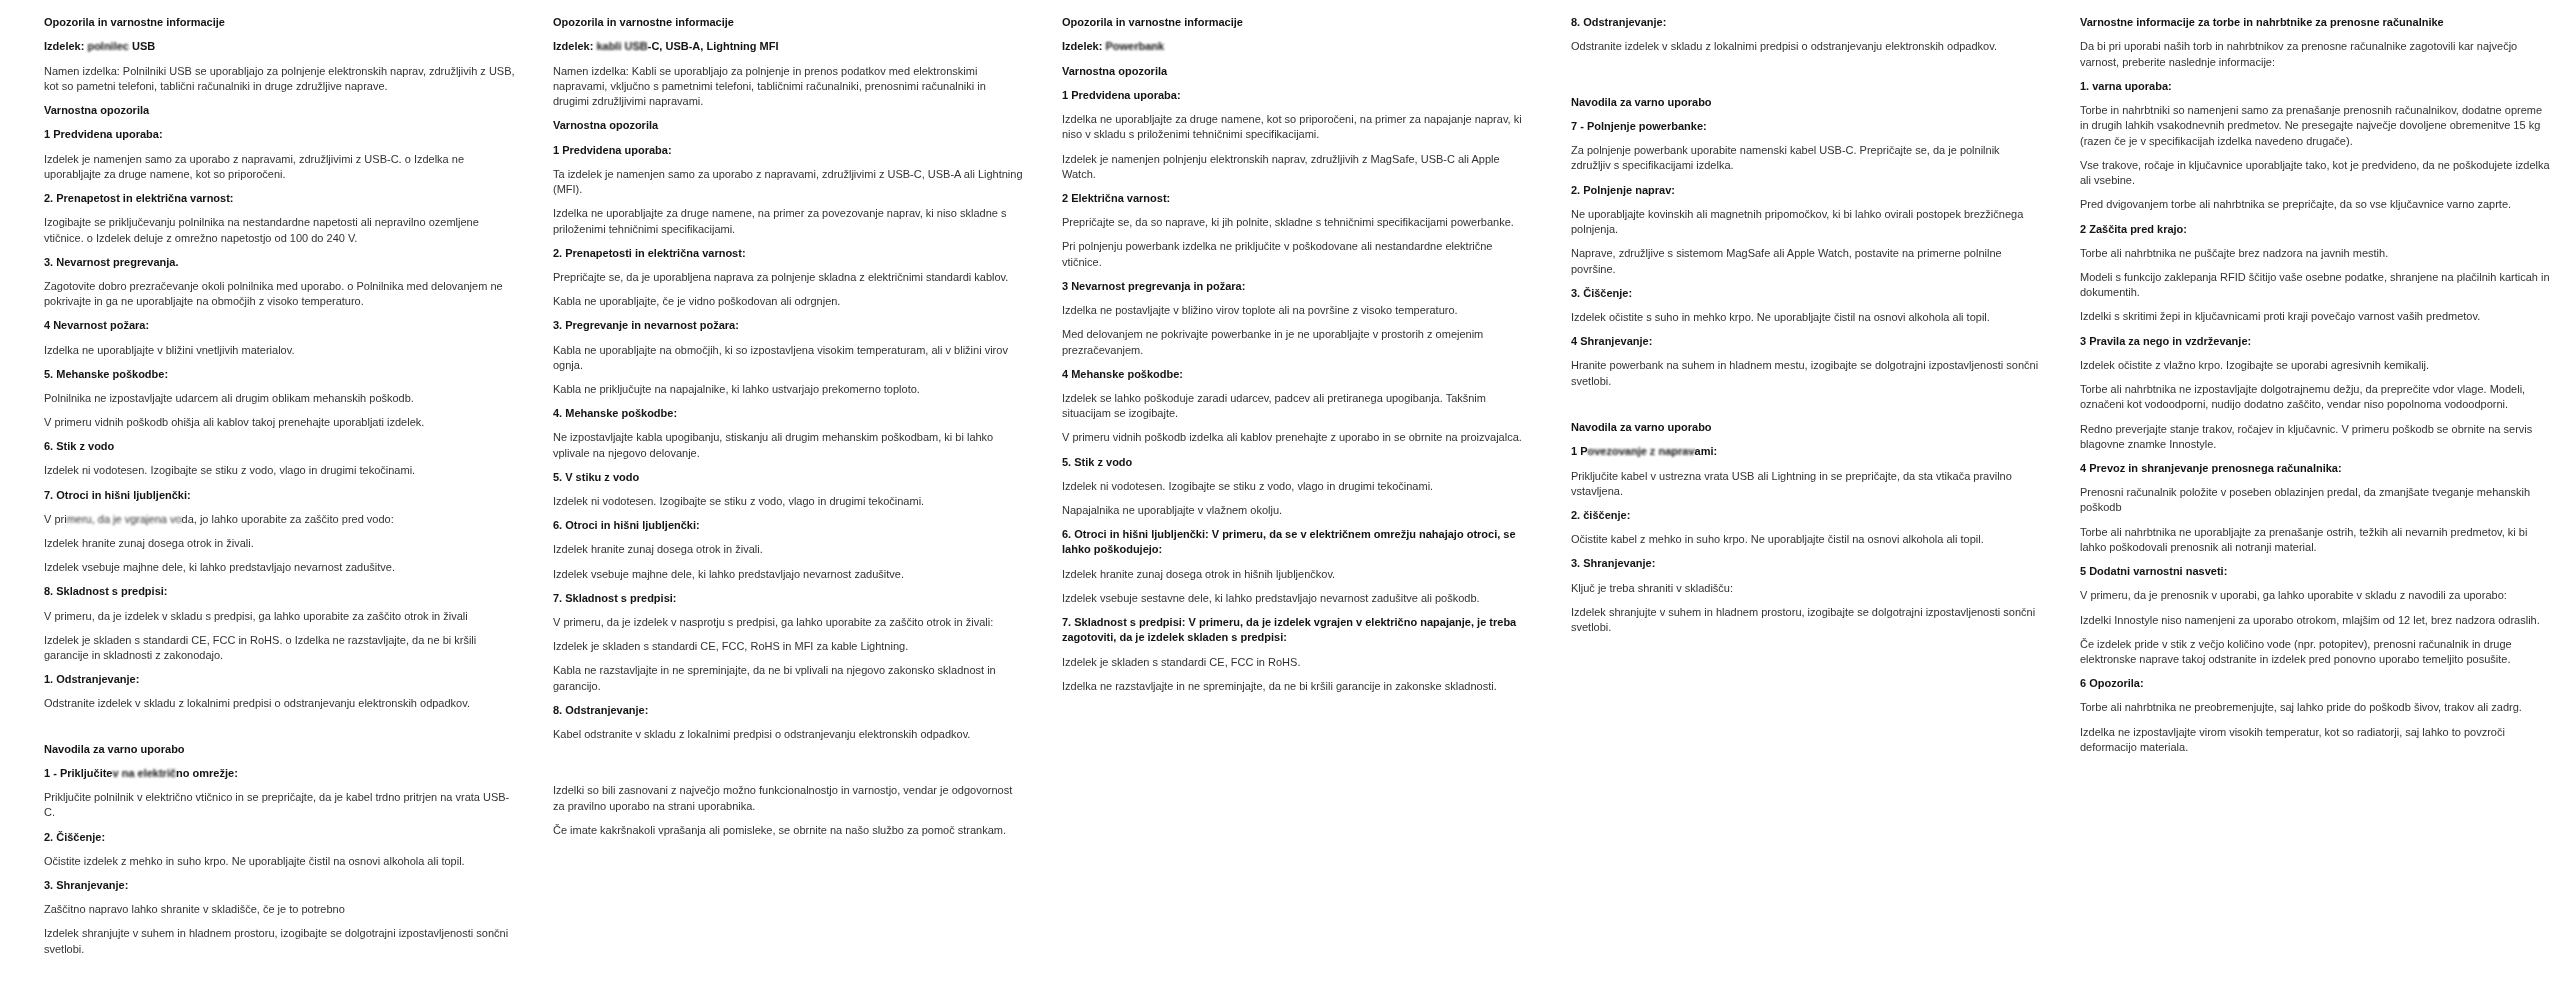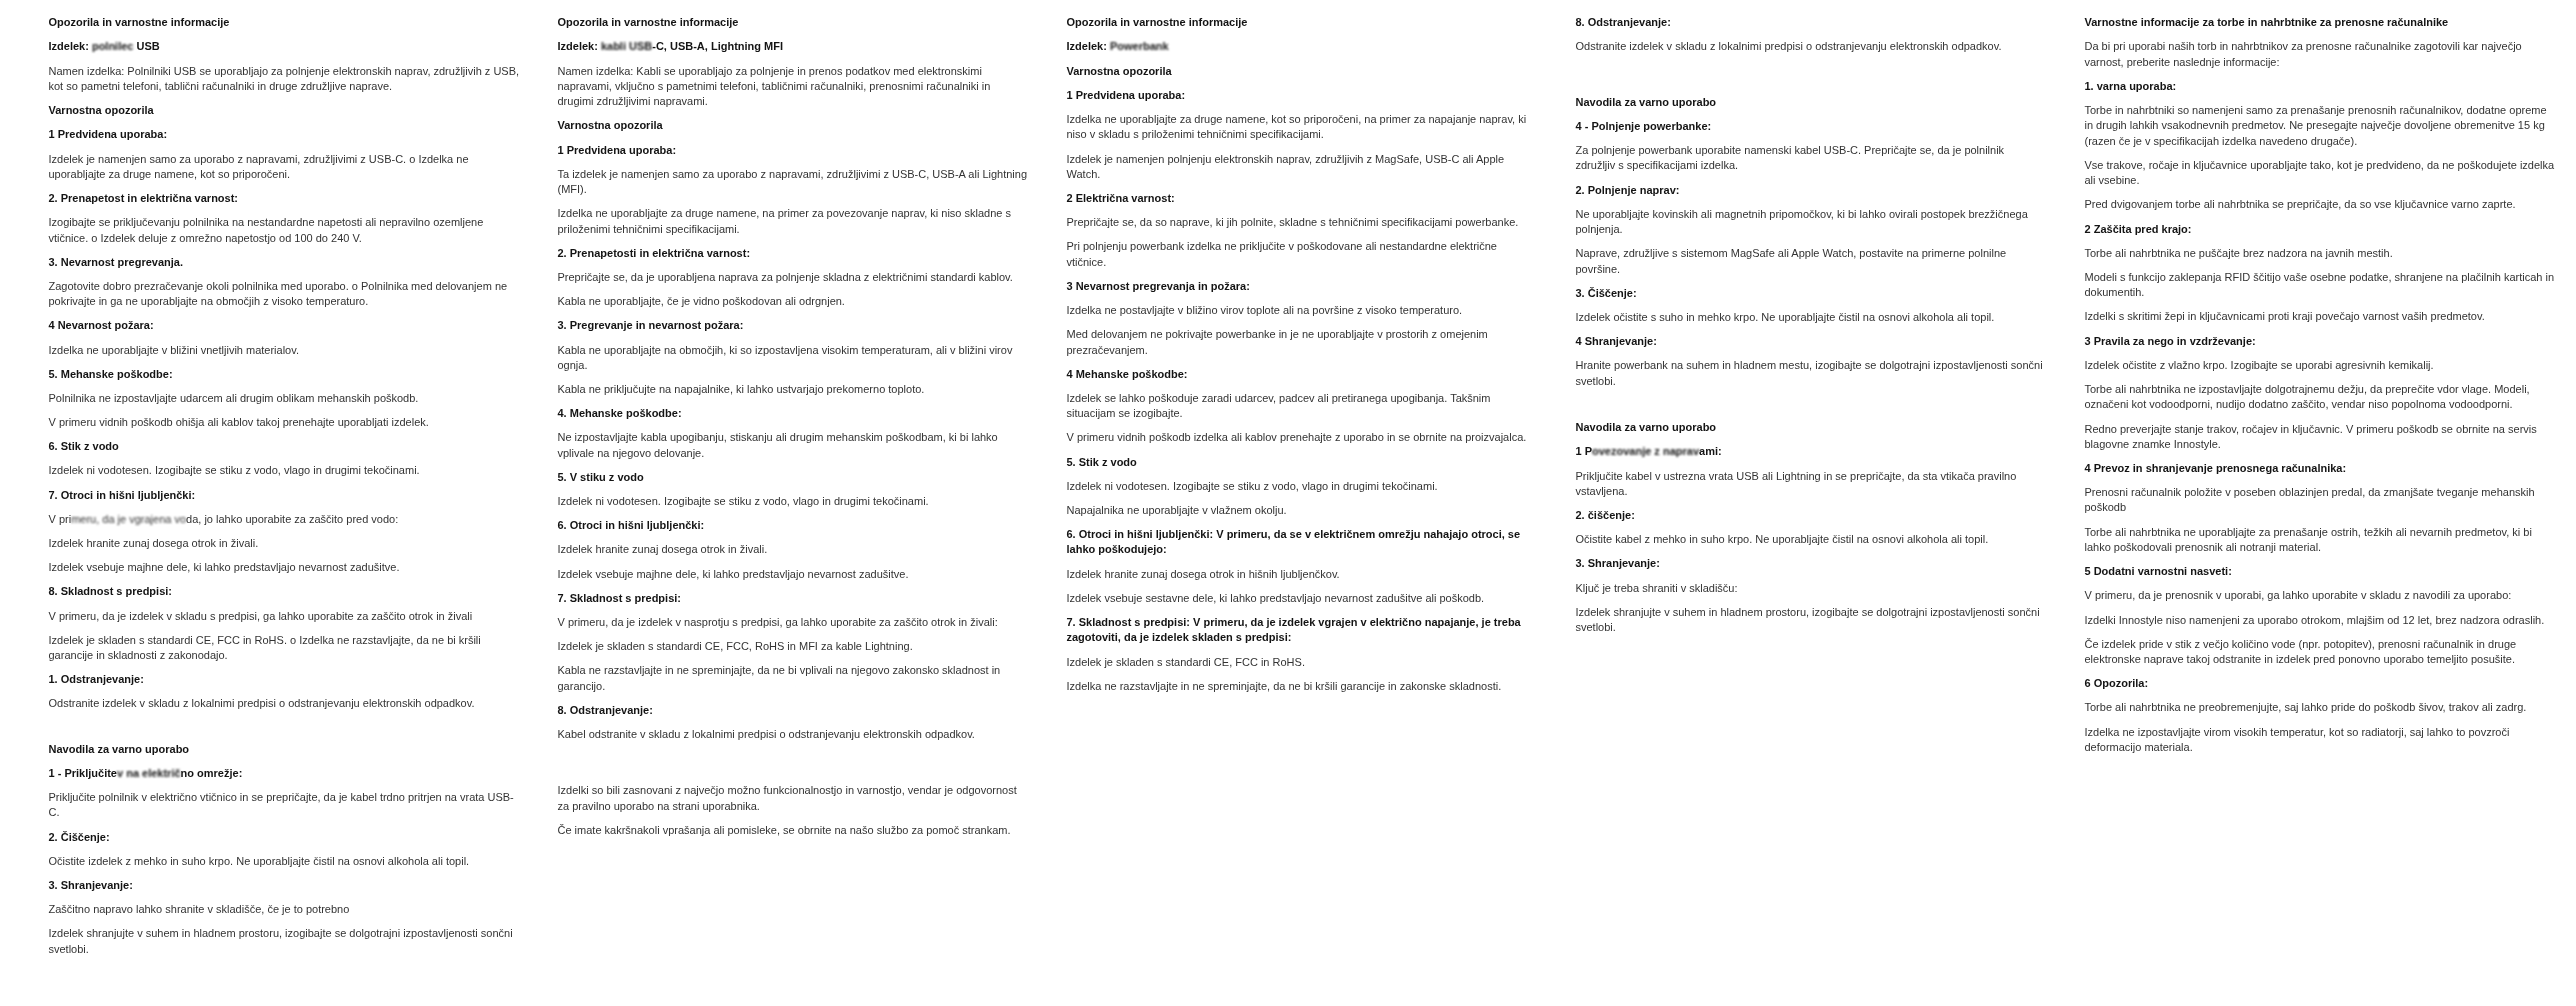--- a/index.html
+++ b/index.html
@@ -1,20 +1,20 @@
 <!DOCTYPE html>
 <html style="font-size:13px"><head>
 <meta charset="utf-8">
 <style>
   html,body{margin:0;padding:0;}
   body{
     width:2576px;height:1006px;overflow:hidden;background:#ffffff;
     font-family:"Liberation Sans",sans-serif;color:#2e2e2e;
   }
-  .page{display:flex;gap:38px;padding:15.3px 16px 0 44px;box-sizing:border-box;justify-content:center;}
+  .page{display:flex;gap:38px;padding:15.3px 16px 0 44px;box-sizing:border-box;}
   .col{flex:0 0 471px;width:471px;}
   .h1,.h2,.p{font-size:11px;line-height:15.3px;margin:0 0 8.9px 0;}
   .h1{font-weight:700;color:#141414;}
   .h2{font-weight:700;color:#141414;}
   .p{font-weight:400;color:#333333;}
   .smudge{filter:blur(1.2px);}
   .gapblock{width:100%;}
 </style>
 </head>
 <body>
@@ -112,21 +112,21 @@
       <div class="p">Izdelek vsebuje sestavne dele, ki lahko predstavljajo nevarnost zadušitve ali poškodb.</div>
       <div class="h2">7. Skladnost s predpisi: V primeru, da je izdelek vgrajen v električno napajanje, je treba zagotoviti, da je izdelek skladen s predpisi:</div>
       <div class="p">Izdelek je skladen s standardi CE, FCC in RoHS.</div>
       <div class="p">Izdelka ne razstavljajte in ne spreminjajte, da ne bi kršili garancije in zakonske skladnosti.</div>
     </div>
     <div class="col">
       <div class="h2">8. Odstranjevanje:</div>
       <div class="p">Odstranite izdelek v skladu z lokalnimi predpisi o odstranjevanju elektronskih odpadkov.</div>
       <div class="gapblock" style="height: 31px;"></div>
       <div class="h1">Navodila za varno uporabo</div>
-      <div class="h2">4 - Polnjenje powerbanke:</div>
+      <div class="h2">7 - Polnjenje powerbanke:</div>
       <div class="p">Za polnjenje powerbank uporabite namenski kabel USB-C. Prepričajte se, da je polnilnik združljiv s specifikacijami izdelka.</div>
       <div class="h2">2. Polnjenje naprav:</div>
       <div class="p">Ne uporabljajte kovinskih ali magnetnih pripomočkov, ki bi lahko ovirali postopek brezžičnega polnjenja.</div>
       <div class="p">Naprave, združljive s sistemom MagSafe ali Apple Watch, postavite na primerne polnilne površine.</div>
       <div class="h2">3. Čiščenje:</div>
       <div class="p">Izdelek očistite s suho in mehko krpo. Ne uporabljajte čistil na osnovi alkohola ali topil.</div>
       <div class="h2">4 Shranjevanje:</div>
       <div class="p">Hranite powerbank na suhem in hladnem mestu, izogibajte se dolgotrajni izpostavljenosti sončni svetlobi.</div>
       <div class="gapblock" style="height: 22.5px;"></div>
       <div class="h1">Navodila za varno uporabo</div>

